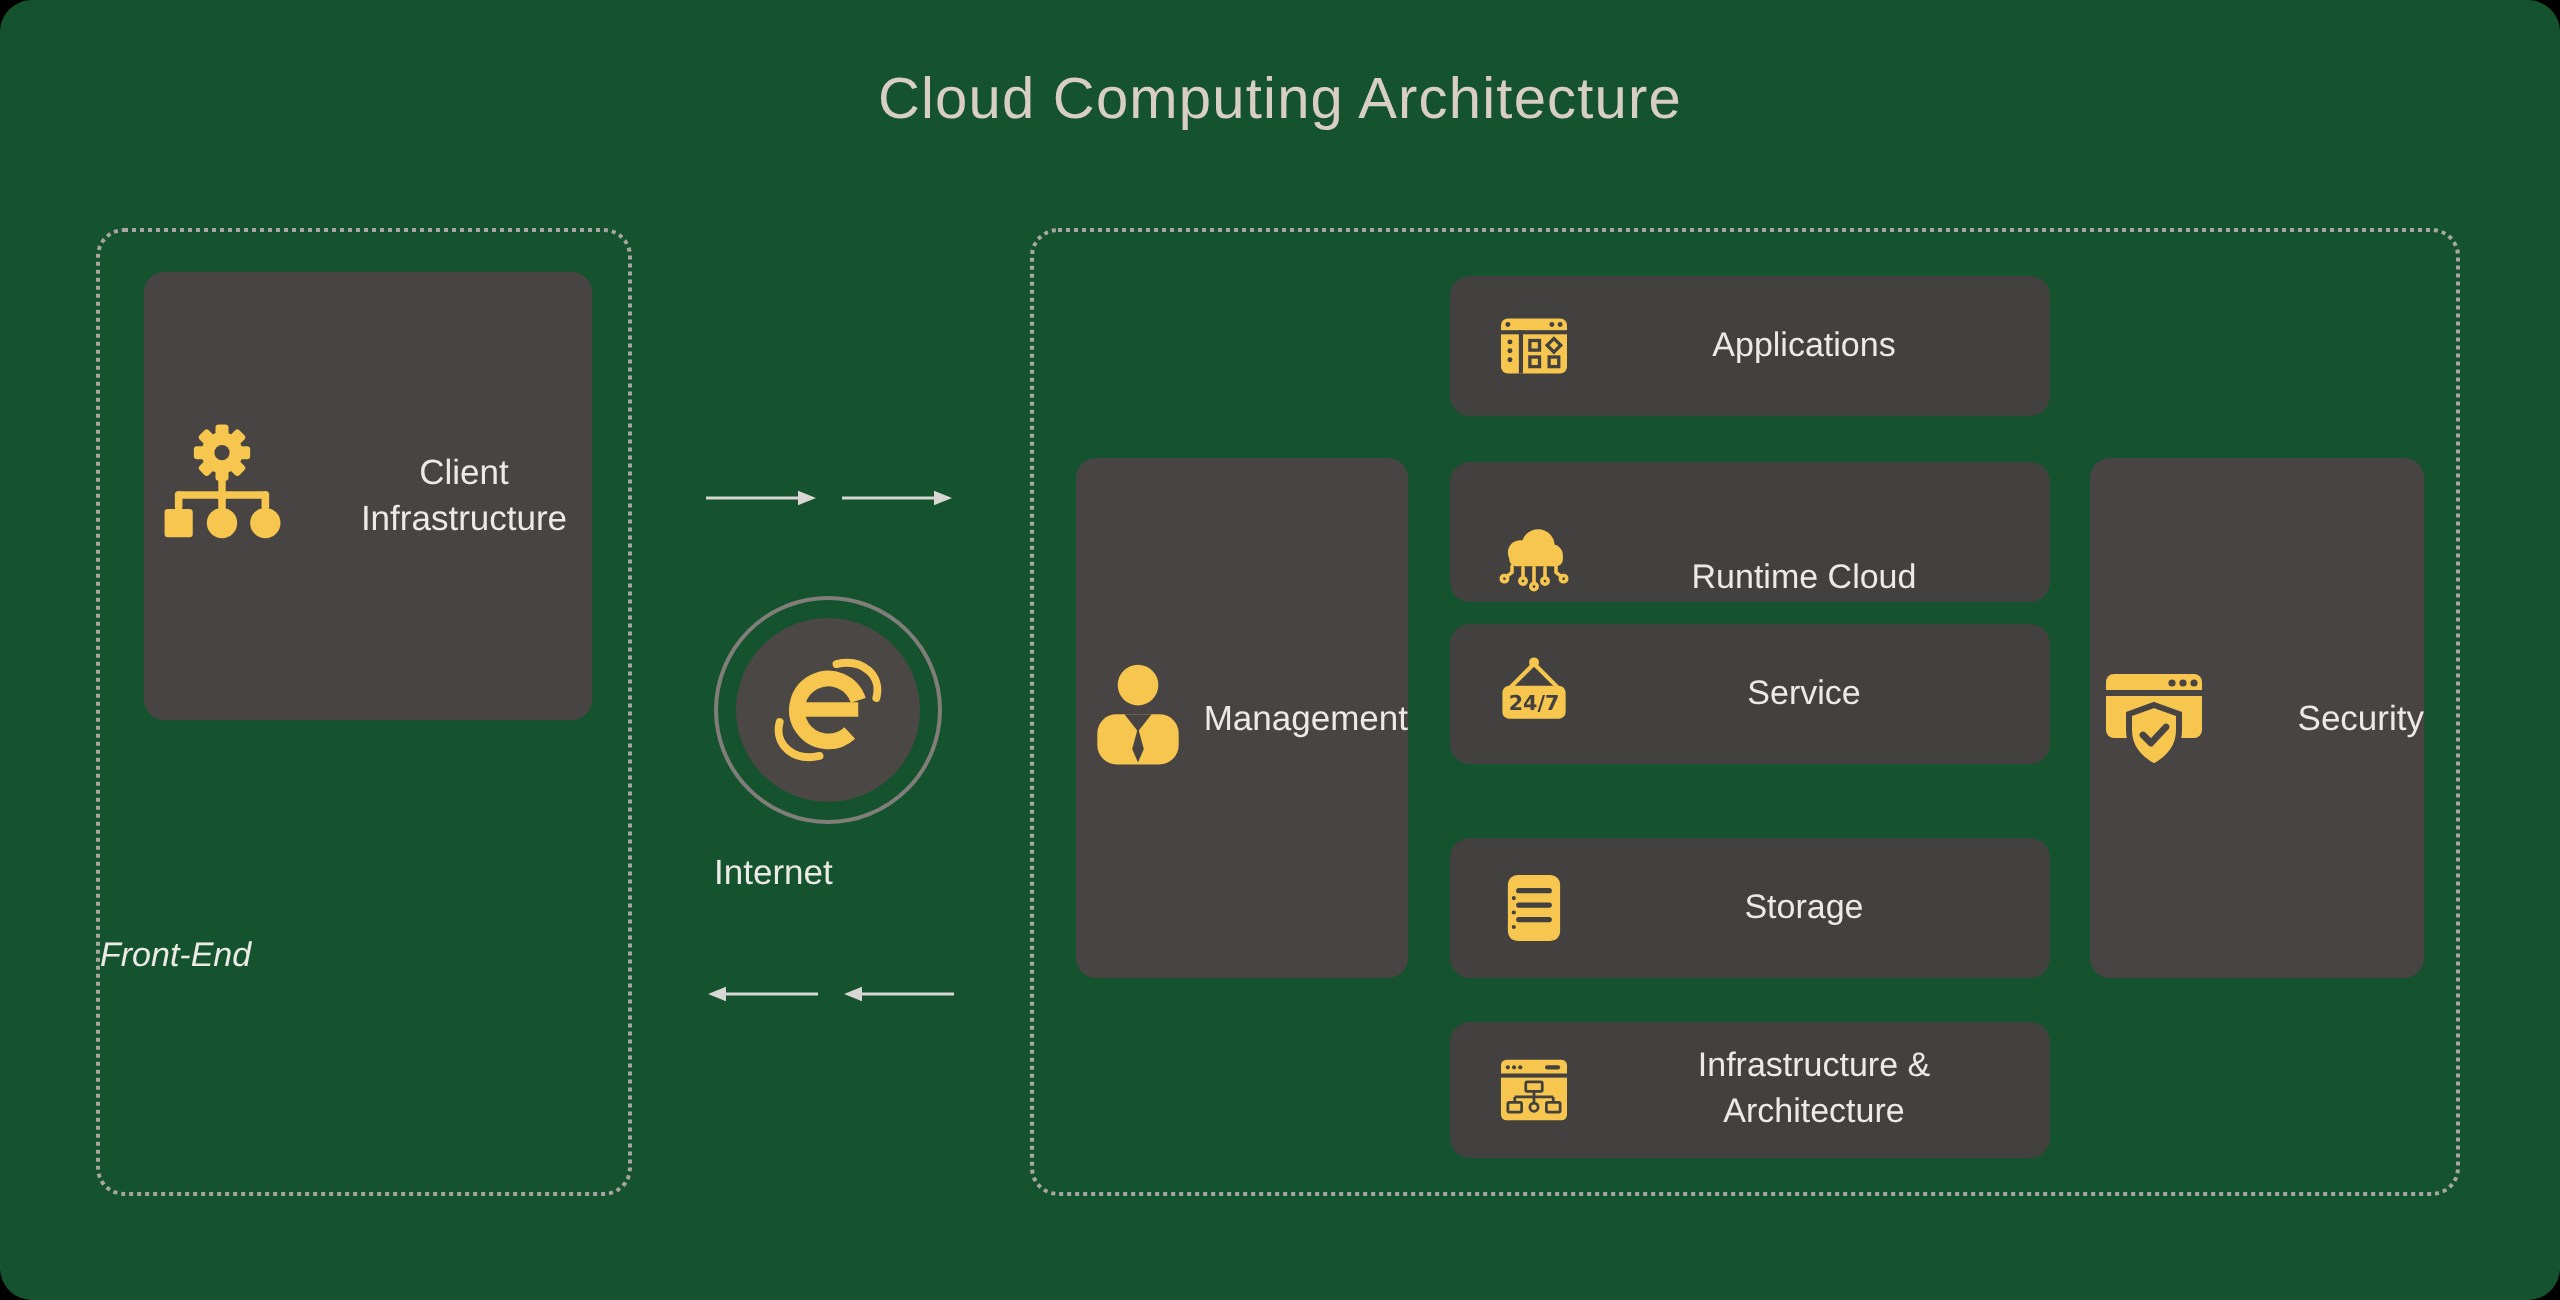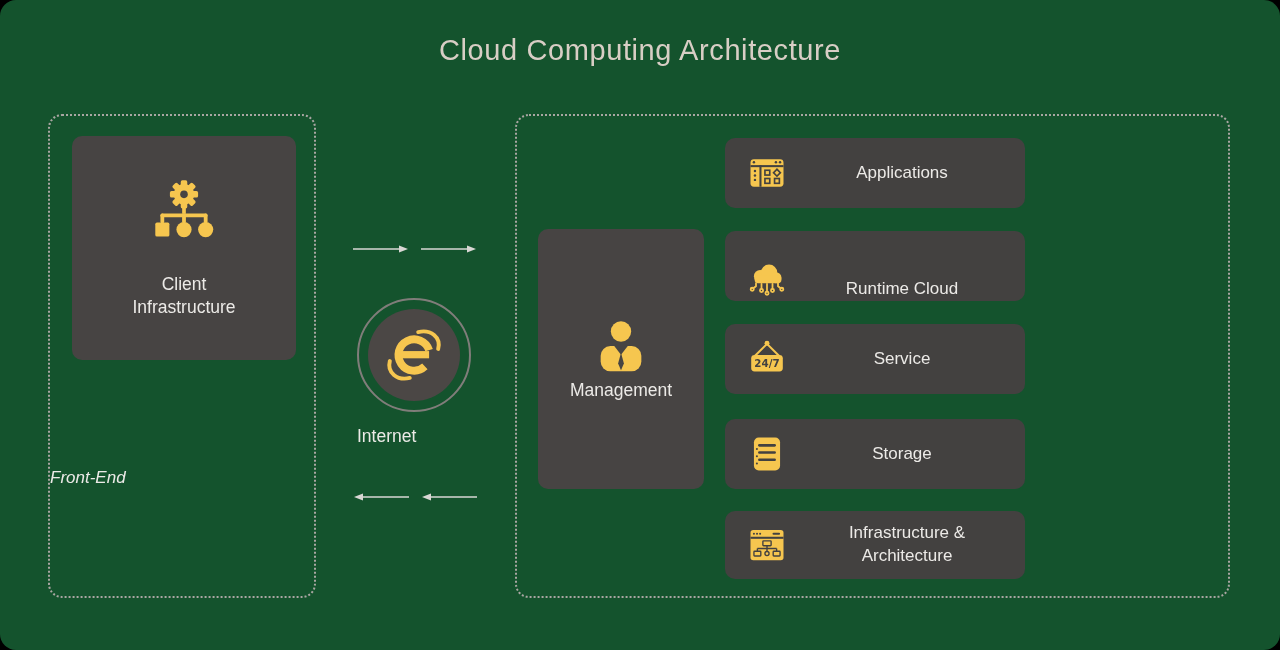--- a/index.html
+++ b/index.html
@@ -14,21 +14,21 @@
     color:#D8CEC5; font-weight:400;
   }
   .group-box {
     position:absolute; box-sizing:border-box;
     border:2px dotted #A9A6A2; border-radius:14px;
   }
   .frontend-box { left:48px; top:114px; width:268px; height:484px; }
   .backend-box  { left:515px; top:114px; width:715px; height:484px; }
   .card {
     position:absolute; background:#474443; border-radius:10px;
-    display:flex; flex-direction:column; align-items:center; justify-content:center;
+    display:flex; flex-direction:row; align-items:center; justify-content:space-between;
     --cut:#474443;
   }
   .client-card { left:22px; top:20px; width:224px; height:224px; gap:18px; }
   .management-card { left:21px; top:113px; width:166px; height:260px; }
   .security-card { left:528px; top:113px; width:167px; height:260px; gap:16px; }
   .card-label {
     color:#ECEAE7; font-size:17.5px; line-height:1.3; text-align:center;
   }
   .client-card .card-label { max-width:150px; }
   .group-label {
@@ -216,21 +216,21 @@
             <path d="M16 38 v4.5 l-4 3"></path>
               <circle cx="10.5" cy="47" r="2.3"></circle>
             <path d="M48 38 v4.5 l4 3"></path>
               <circle cx="53.5" cy="47" r="2.3"></circle>
           </g>
         </svg>
       </span>
       <div class="row-label">Runtime Cloud</div>
     </div>
 
-    <div class="row" style="top:208px;">
+    <div class="row" style="top:196px;">
       <span class="row-icon gold">
         <svg width="44" height="44" viewBox="0 0 64 64">
           <circle cx="32" cy="9" r="3.6" fill="currentColor"></circle>
           <g stroke="currentColor" stroke-width="3" stroke-linecap="round">
             <line x1="32" y1="10" x2="15" y2="27"></line>
             <line x1="32" y1="10" x2="49" y2="27"></line>
           </g>
           <rect x="9" y="26" width="46" height="24" rx="5" fill="currentColor"></rect>
           <text x="32" y="43.5" text-anchor="middle" font-family="DejaVu Sans, sans-serif" font-size="15" font-weight="bold" fill="var(--cut)">24/7</text>
         </svg>
@@ -271,16 +271,32 @@
             <path d="M32 33 V37 M18 37 H46 M18 37 V41 M46 37 V41 M32 37 V41"></path>
             <rect x="13" y="41" width="10" height="7" rx="1"></rect>
             <rect x="41" y="41" width="10" height="7" rx="1"></rect>
             <circle cx="32" cy="44.5" r="3"></circle>
           </g>
         </svg>
       </span>
       <div class="row-label wrap">Infrastructure &amp; Architecture</div>
     </div>
 
+    <div class="card security-card">
+      <span class="gold">
+        <svg width="64" height="64" viewBox="0 0 64 64">
+          <rect x="8" y="10" width="48" height="32" rx="4" fill="currentColor"></rect>
+          <g fill="var(--cut)">
+            <rect x="8" y="18" width="48" height="3"></rect>
+            <circle cx="41" cy="14.5" r="1.8"></circle>
+            <circle cx="46.5" cy="14.5" r="1.8"></circle>
+            <circle cx="52" cy="14.5" r="1.8"></circle>
+          </g>
+          <path d="M32 25.5 L44.5 30 V38 C44.5 47 38.7 52.8 32 56.3 C25.3 52.8 19.5 47 19.5 38 V30 Z" fill="currentColor" stroke="var(--cut)" stroke-width="3"></path>
+          <path d="M26.5 40.5 L30.5 44.5 L38 36.5" fill="none" stroke="var(--cut)" stroke-width="3.4" stroke-linecap="round" stroke-linejoin="round"></path>
+        </svg>
+      </span>
+      <div class="card-label">Security</div>
+    </div>
 
   </div>
 
 </div>
 
 </body></html>

